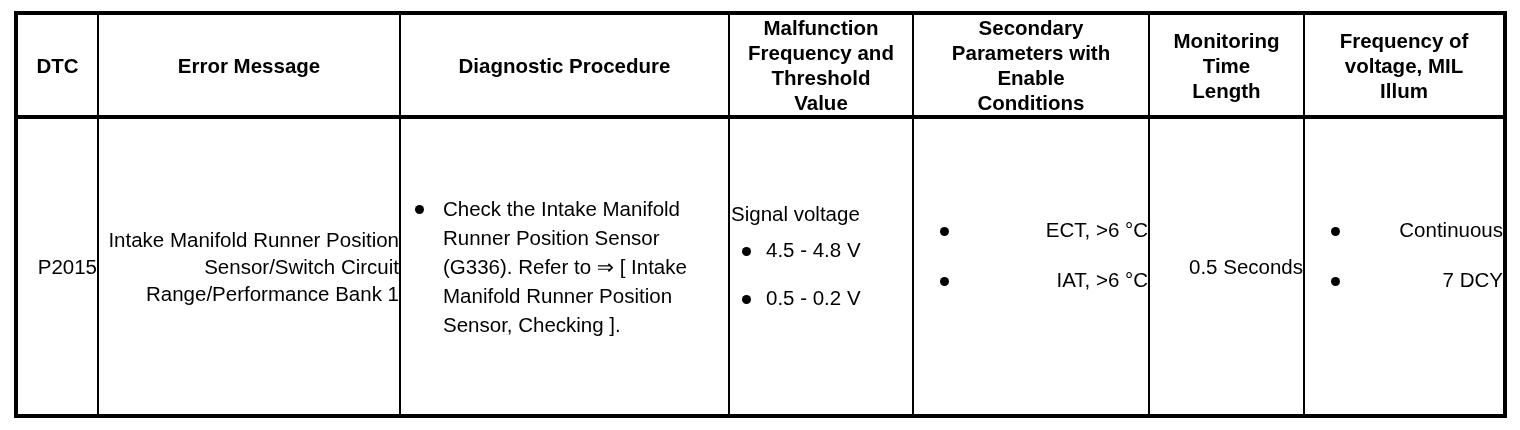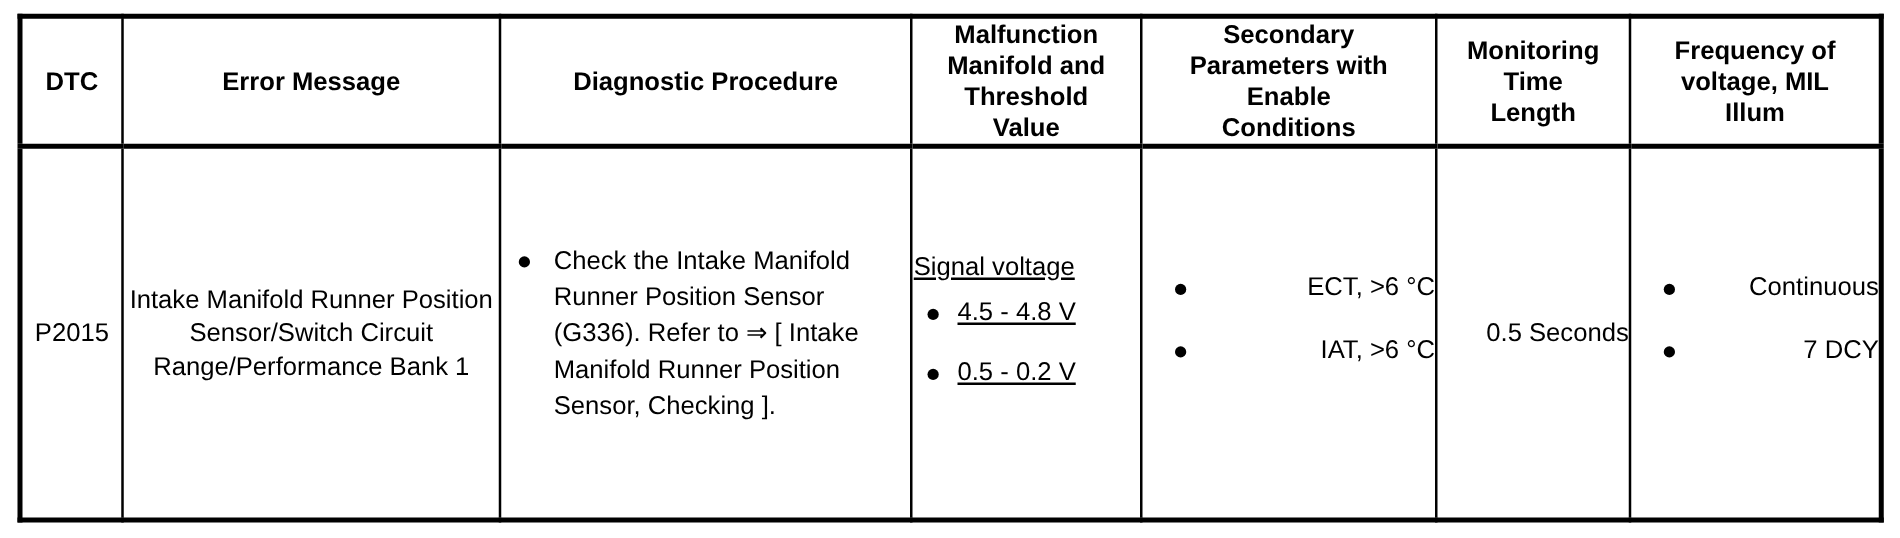--- a/index.html
+++ b/index.html
@@ -61,38 +61,37 @@
   
   col.c-dtc       { width: 82px;  }
   col.c-errmsg    { width: 302px; }
   col.c-diag      { width: 329px; }
   col.c-malf      { width: 184px; }
   col.c-sec       { width: 236px; }
   col.c-mon       { width: 155px; }
   col.c-freq      { width: 201px; }
 
   .cell-dtc {
-    text-align: center;
+    text-align: right;
     padding-left: 9px;
   }
   .cell-errmsg {
-    text-align: center;
+    text-align: right;
     padding-left: 9px;
     line-height: 27px;
     margin-left: 12px;
   }
   .cell-mon {
     text-align: right;
     padding-left: 9px;
     line-height: 27px;
   }
   .cell-malf {
     text-align: left;
     padding-left: 12px;
-    text-decoration: underline;
   }
   .cell-sec, .cell-freq, .cell-diag {
     text-align: left;
   }
 
   .malf-title {
     display: block;
     margin-bottom: 10px;
     padding-left: 1px;
   }
@@ -158,21 +157,21 @@
           <span>DTC</span>
         </th>
         <th>
           <span>Error Message</span>
         </th>
         <th>
           <span>Diagnostic Procedure</span>
         </th>
         <th>
           <span>Malfunction</span><br>
-          <span>Manifold and</span><br>
+          <span>Frequency and</span><br>
           <span>Threshold</span><br>
           <span>Value</span>
         </th>
         <th>
           <span>Secondary</span><br>
           <span>Parameters with</span><br>
           <span>Enable</span><br>
           <span>Conditions</span>
         </th>
         <th>

